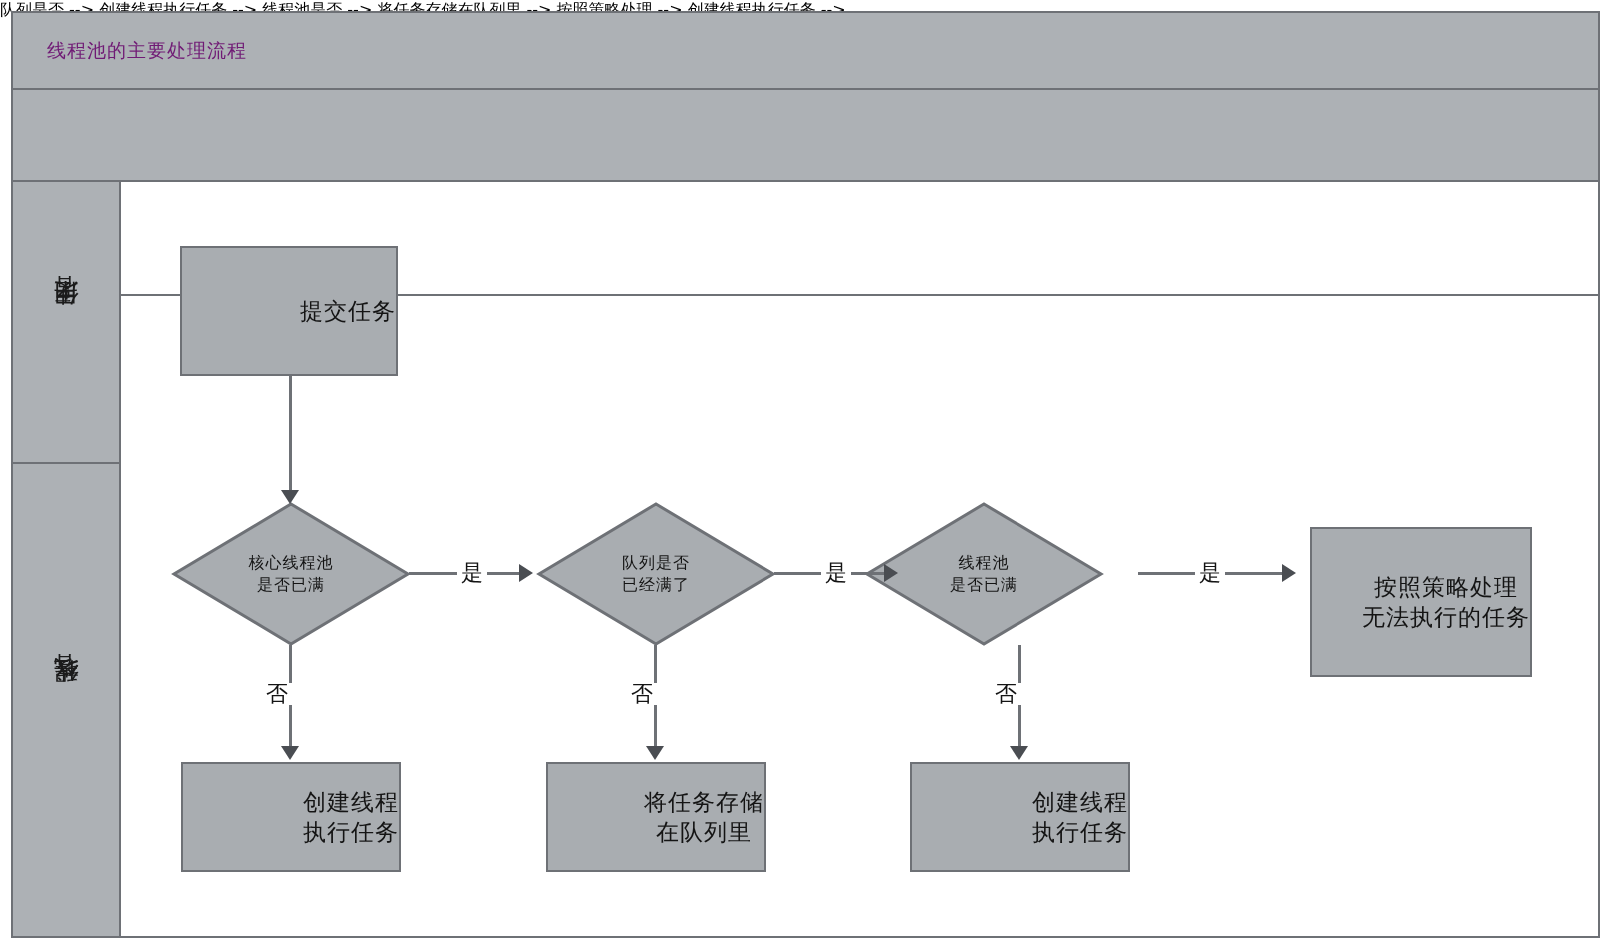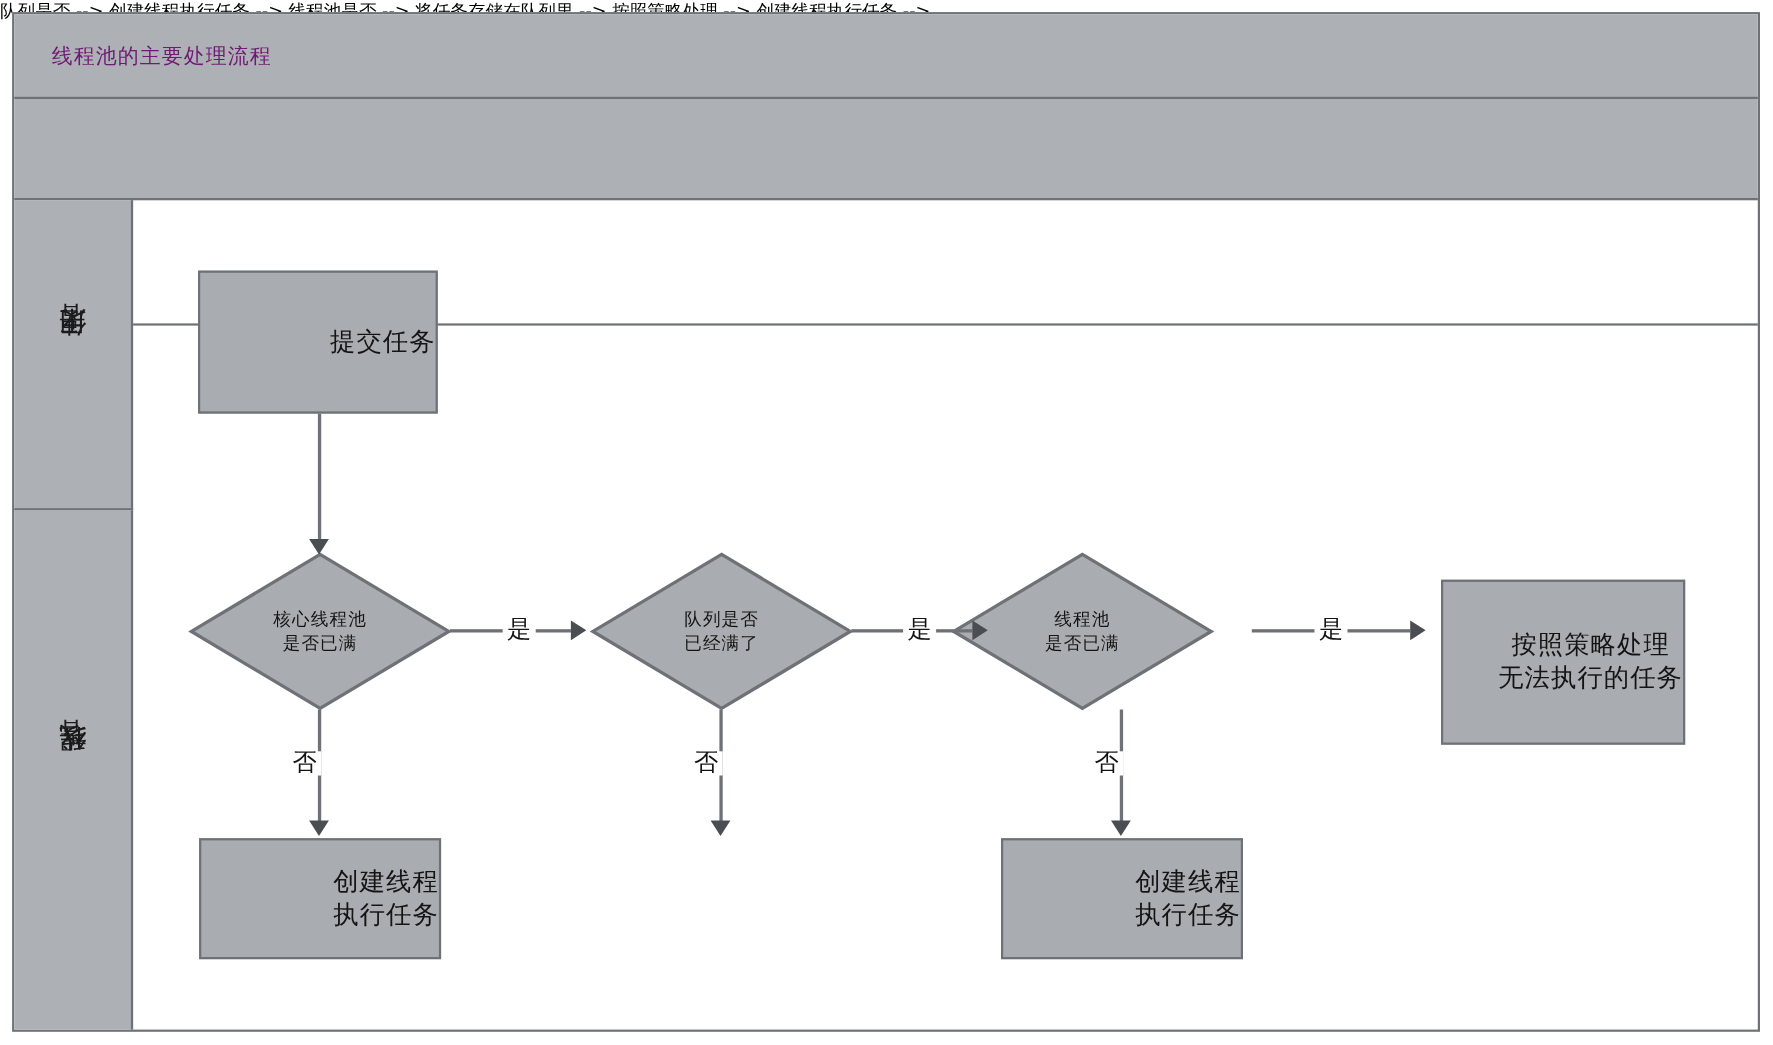--- a/index.html
+++ b/index.html
@@ -260,20 +260,26 @@
 
   
   <div class="node" style="left:181px; top:762px; width:220px; height:110px;">
     <div>
       <div>创建线程</div>
       <div>执行任务</div>
     </div>
   </div>
 
   
+  <div class="node" style="left:546px; top:762px; width:220px; height:110px;">
+    <div>
+      <div>将任务存储</div>
+      <div>在队列里</div>
+    </div>
+  </div>
 
   
   <div class="node" style="left:910px; top:762px; width:220px; height:110px;">
     <div>
       <div>创建线程</div>
       <div>执行任务</div>
     </div>
   </div>
 
   

